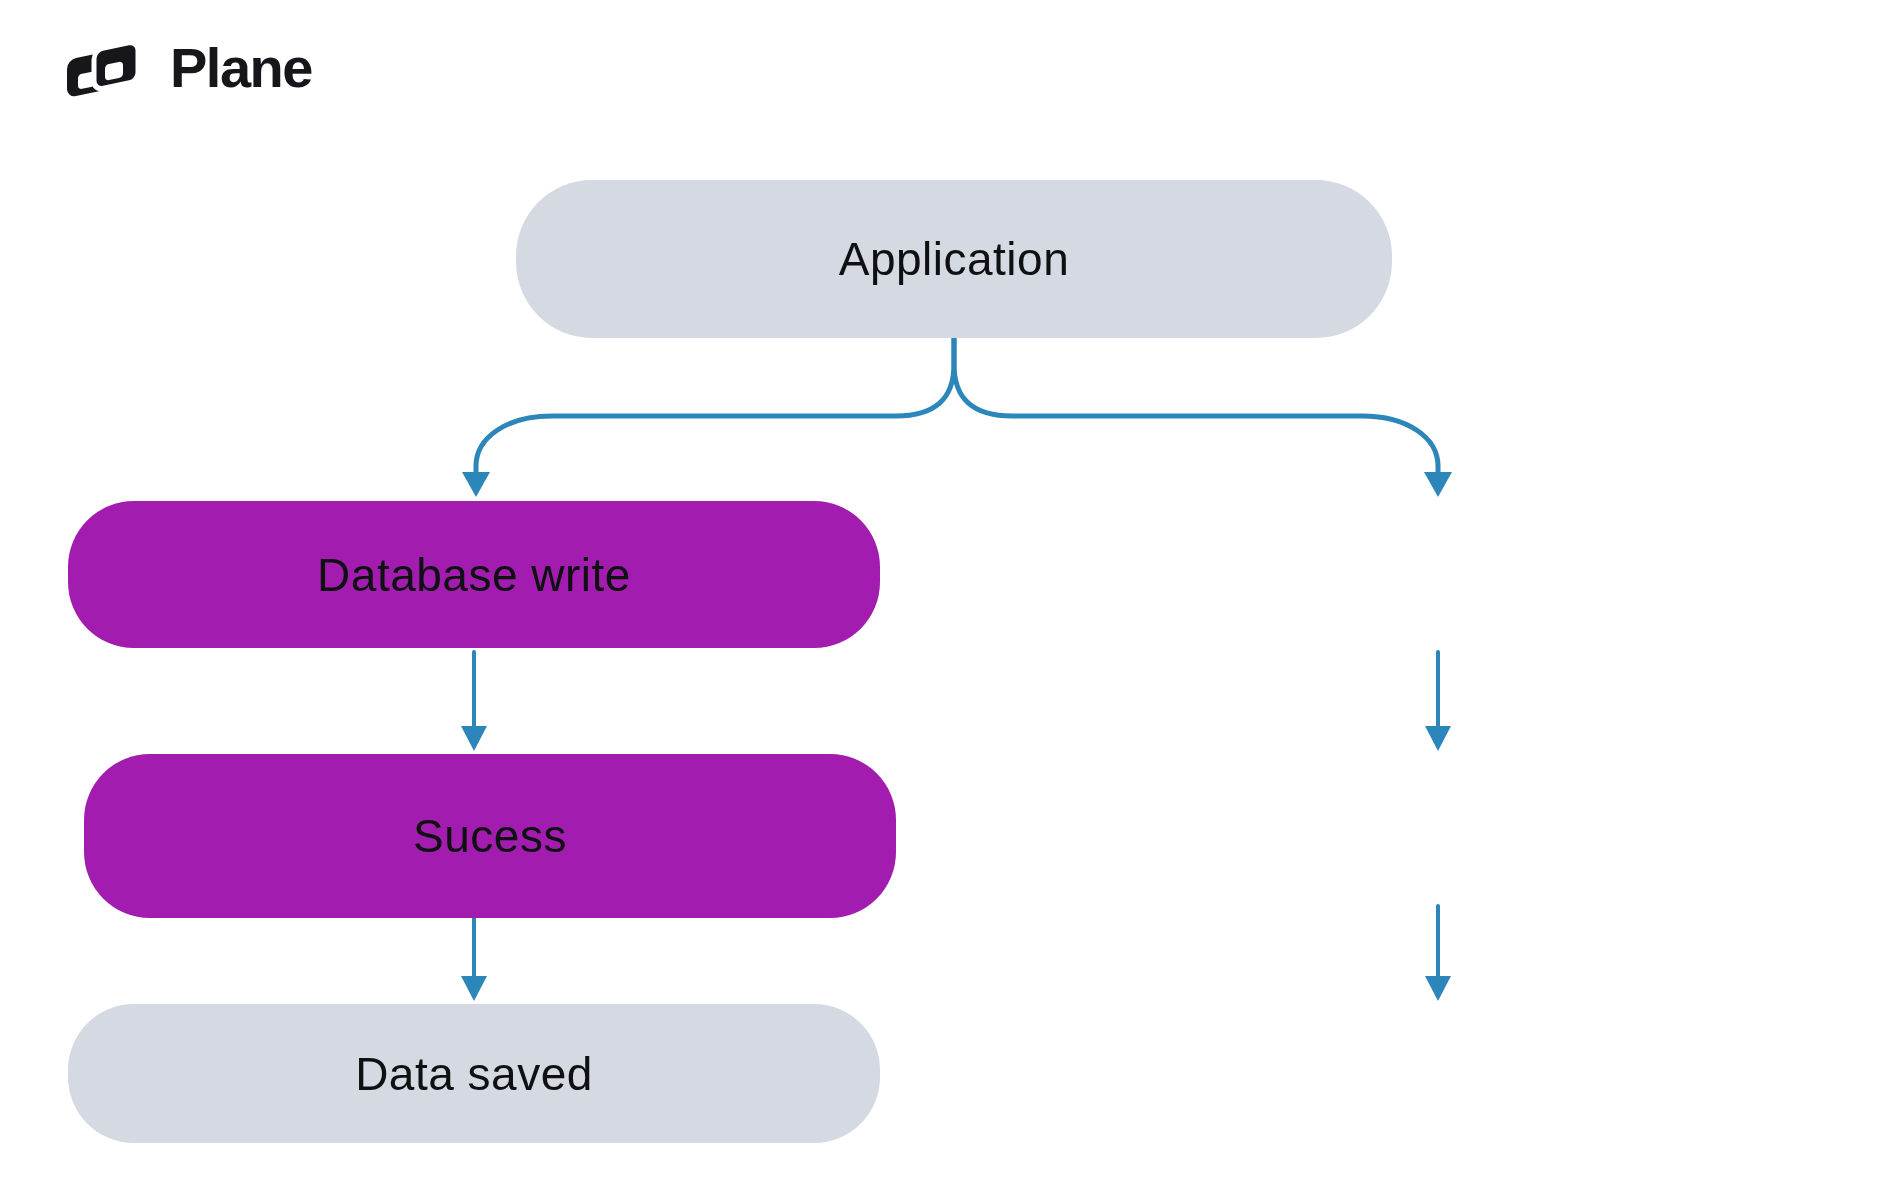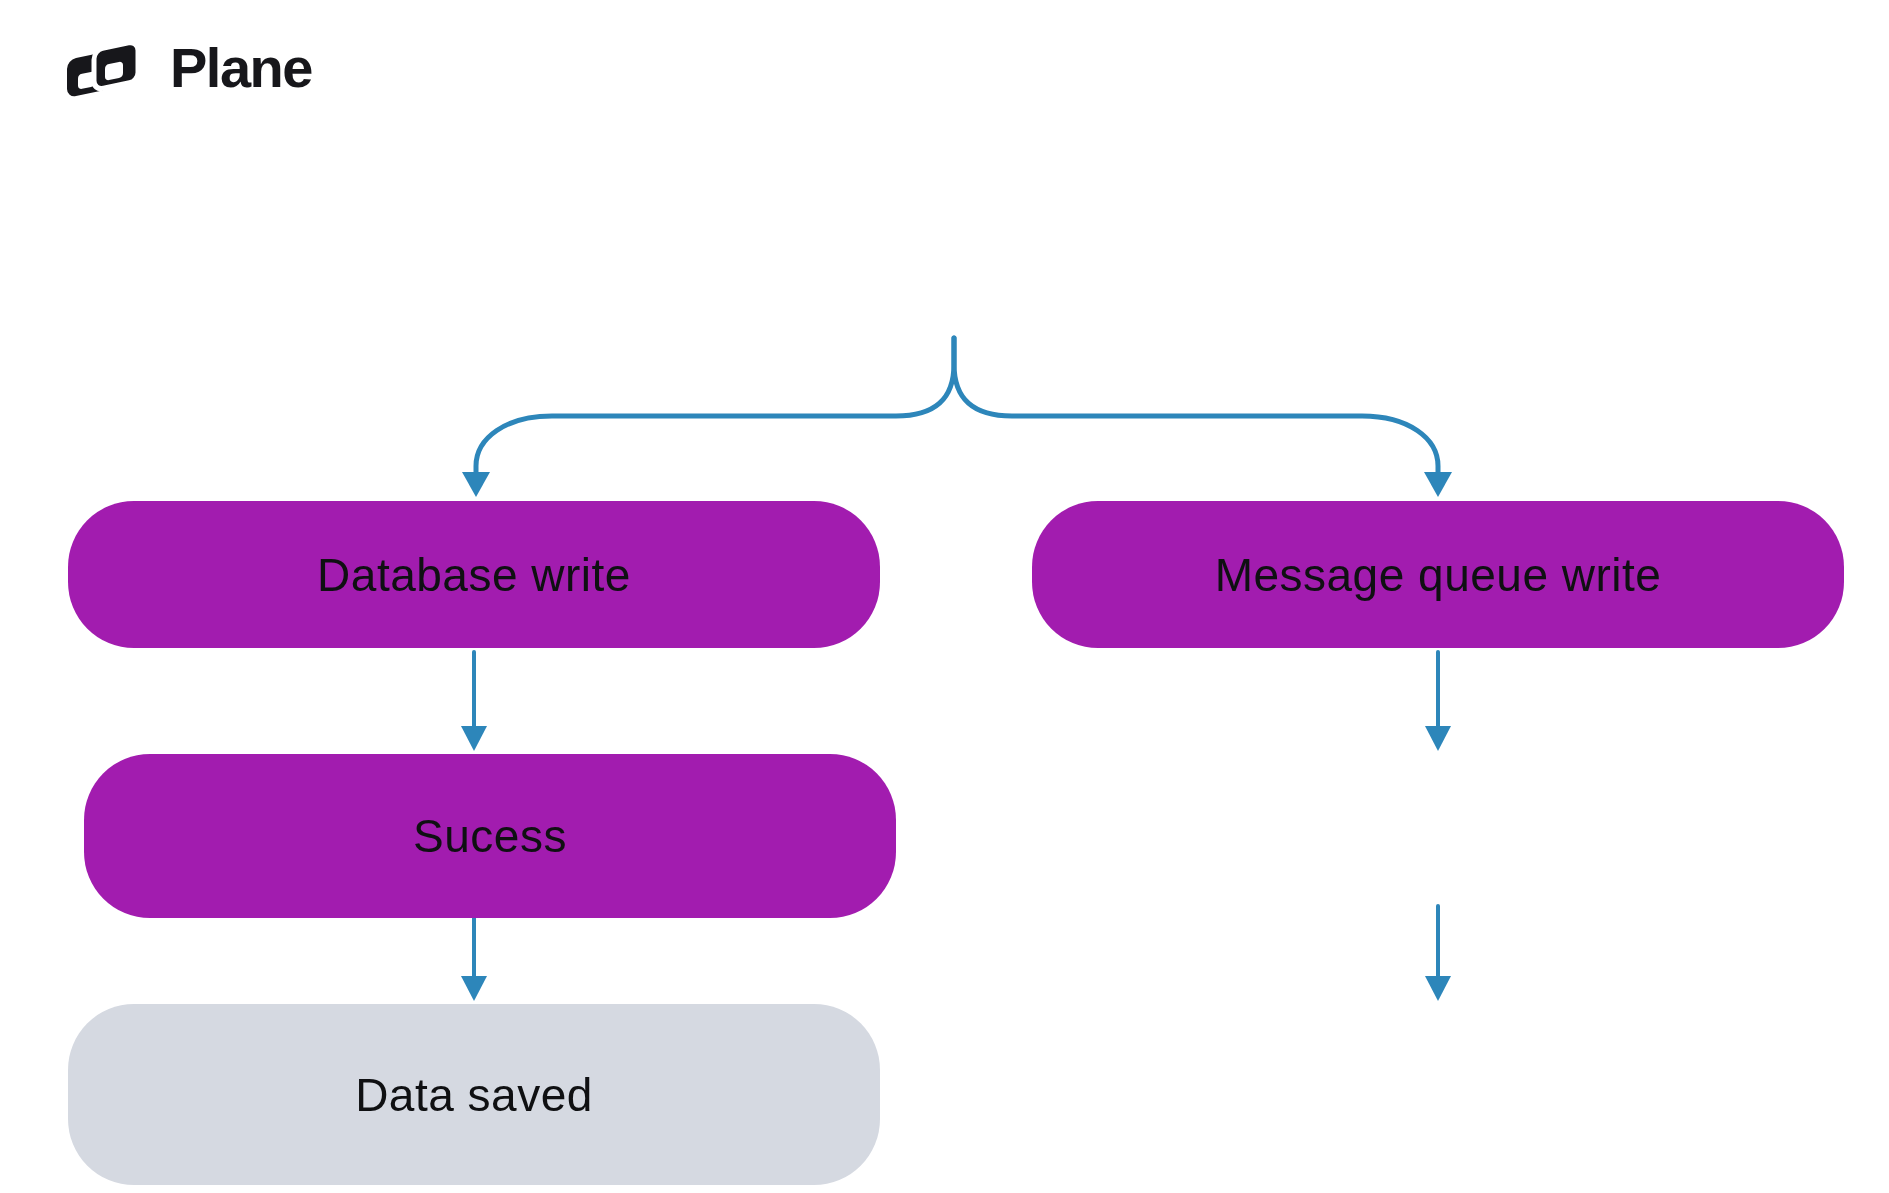--- a/index.html
+++ b/index.html
@@ -62,21 +62,21 @@
     letter-spacing: 0.5px;
   }
   .node.dark  { background: #d5d9e1; }
   .node.light { background: #a21caf; }
 
   .node-application        { left: 516px;  top: 180px;  width: 876px; height: 158px; border-radius: 76px; }
   .node-database-write     { left: 68px;   top: 501px;  width: 812px; height: 147px; }
   .node-message-queue-write{ left: 1032px; top: 501px;  width: 812px; height: 147px; }
   .node-success            { left: 84px;   top: 754px;  width: 812px; height: 164px; }
   .node-failure            { left: 1032px; top: 754px;  width: 812px; height: 150px; }
-  .node-data-saved         { left: 68px;   top: 1004px; width: 812px; height: 181px; }
+  .node-data-saved         { left: 68px;   top: 1004px; width: 812px; height: 139px; }
   .node-event-lost         { left: 1032px; top: 1004px; width: 812px; height: 151px; }
 </style>
 </head>
 <body>
 
 <div class="canvas">
 
   <div class="brand">
     <svg class="brand-logo" width="92" height="66" viewBox="0 0 92 66" aria-hidden="true">
       <g transform="translate(3,20) skewY(-12)">
@@ -115,28 +115,28 @@
       <path class="edge-line straight" d="M474,906 L474,976"></path>
       <polygon class="edge-head" points="474,1001 461,976 487,976"></polygon>
     </g>
 
     <g>
       <path class="edge-line straight" d="M1438,906 L1438,976"></path>
       <polygon class="edge-head" points="1438,1001 1425,976 1451,976"></polygon>
     </g>
   </svg>
 
+  <div class="node dark node-application">
+    <span>Application</span>
+  </div>
 
   <div class="node light node-database-write">
     <span>Database write</span>
   </div>
 
-  <div class="node light node-message-queue-write">
-    <span>Message queue write</span>
-  </div>
 
   <div class="node light node-success">
     <span>Sucess</span>
   </div>
 
 
   <div class="node dark node-data-saved">
     <span>Data saved</span>
   </div>
 

